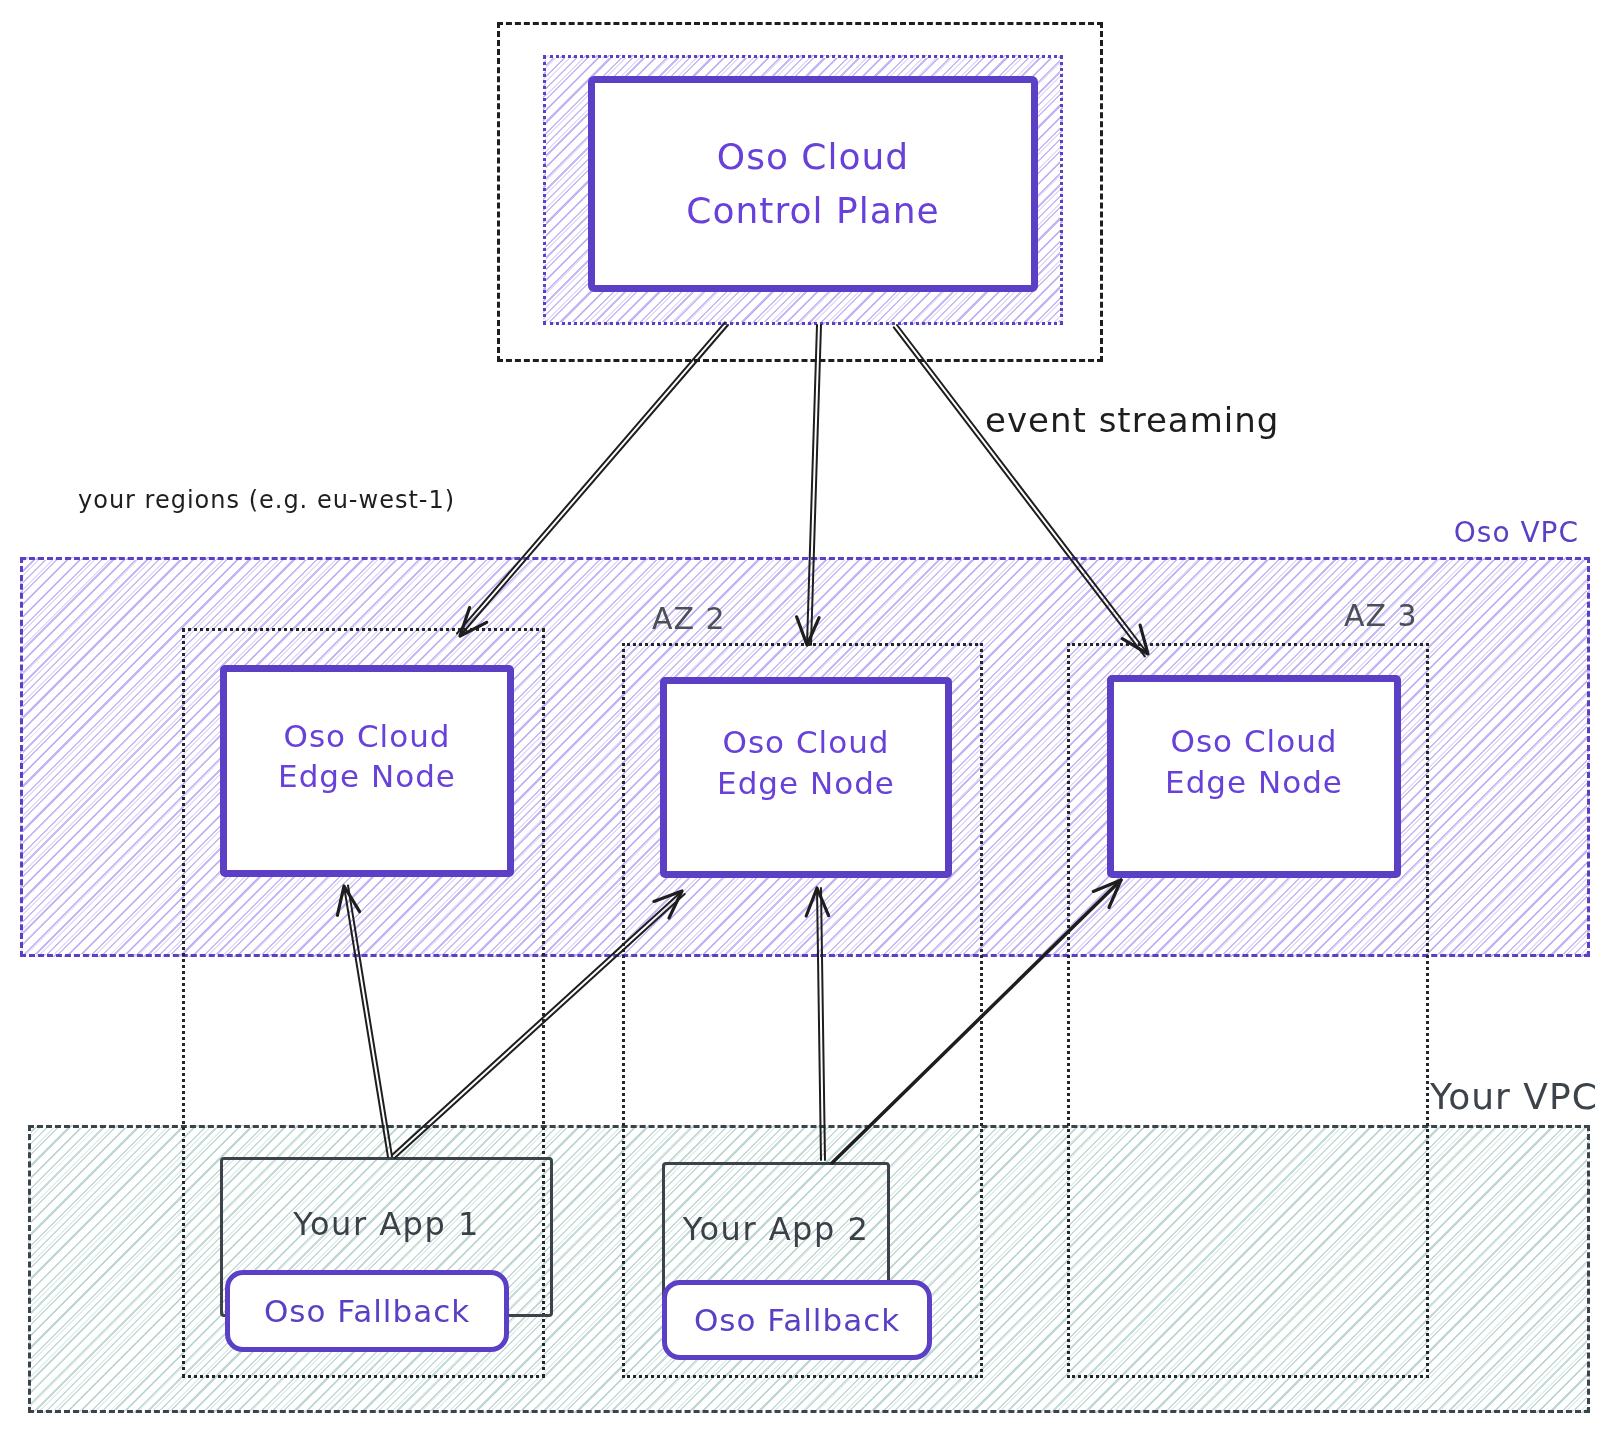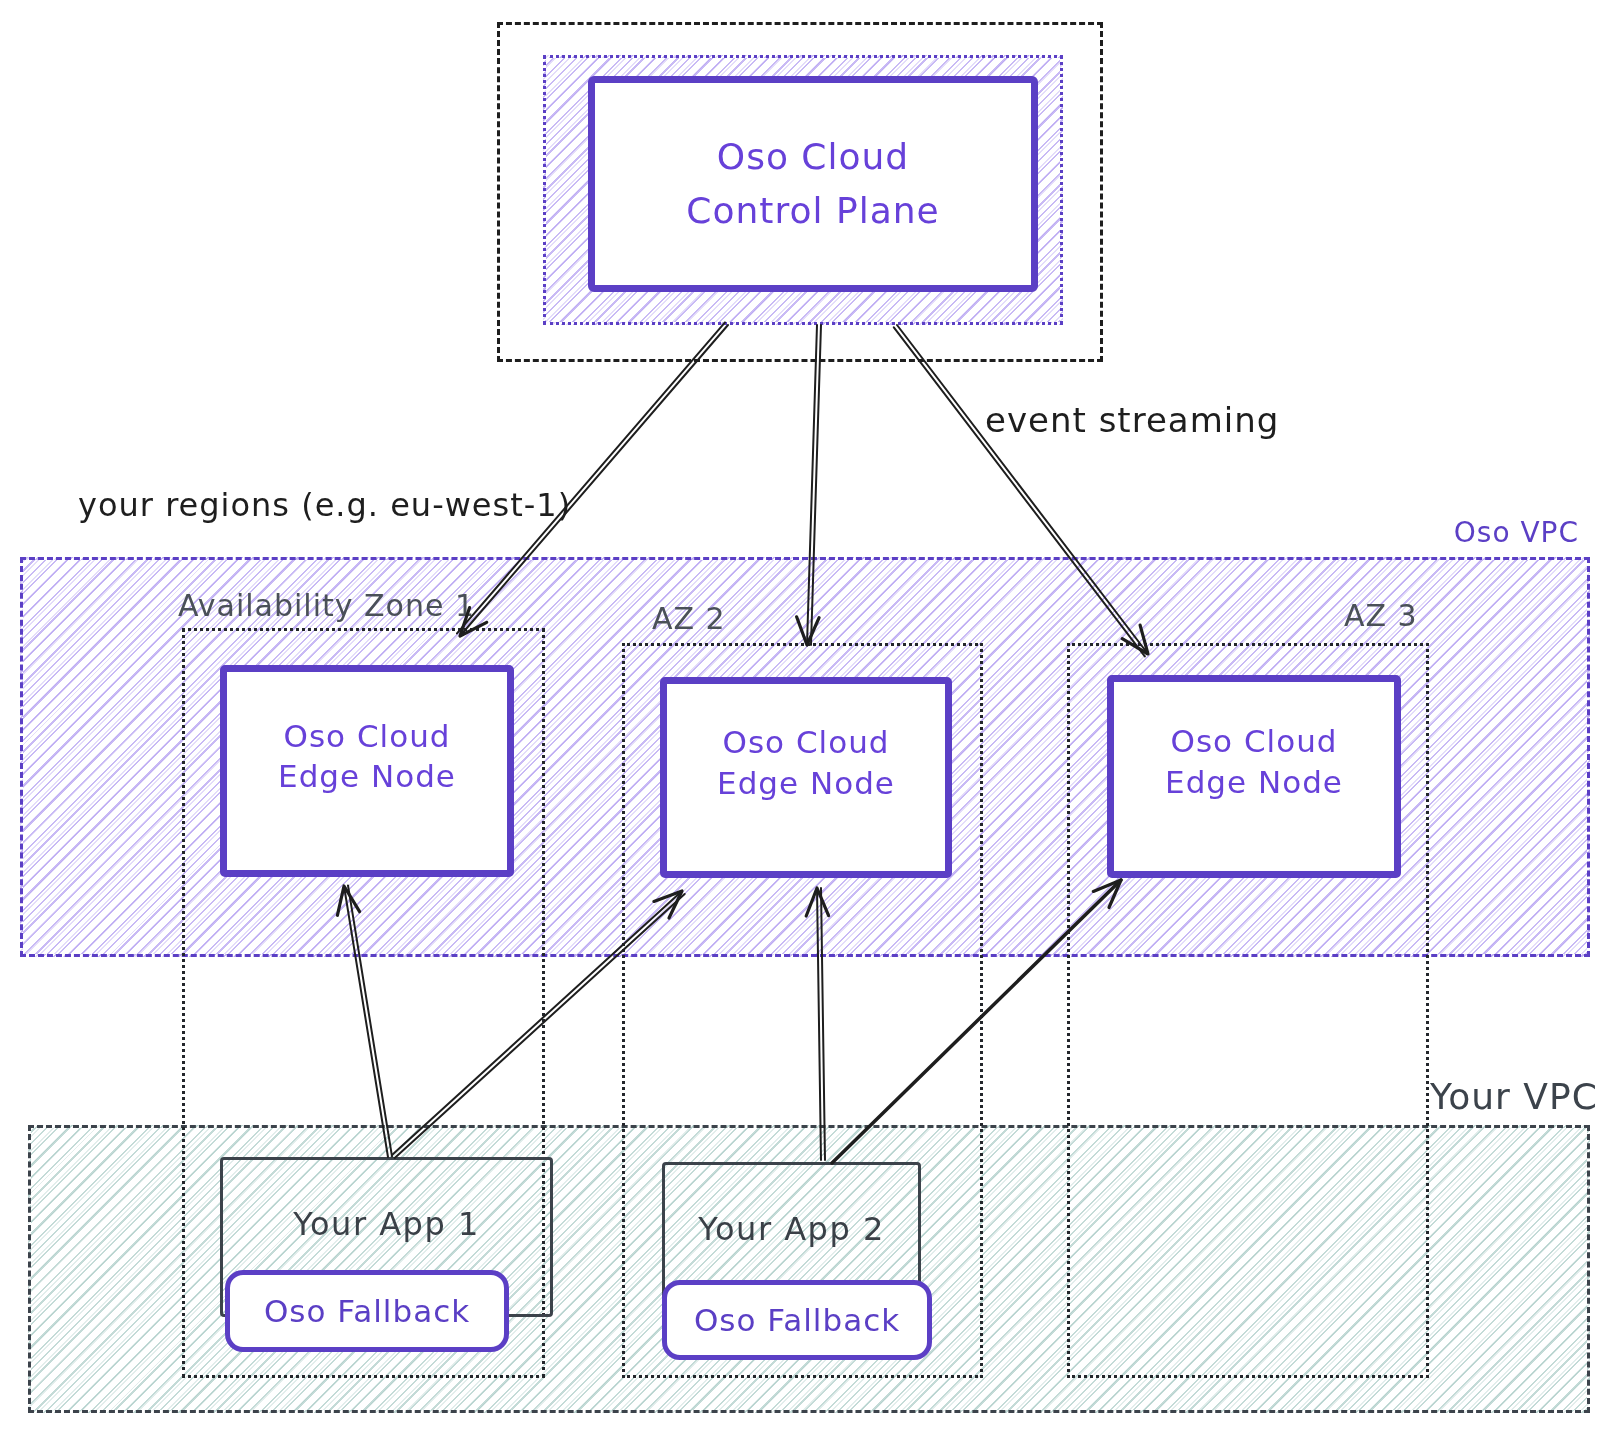--- a/index.html
+++ b/index.html
@@ -43,32 +43,32 @@
     display:flex;align-items:center;justify-content:center;text-align:center;padding-bottom:30px;
   }
   .node .t{font-size:31px;line-height:1.3;color:#6741d9;letter-spacing:1px;}
   .node1{left:220px;top:665px;width:294px;height:212px;}
   .node2{left:660px;top:677px;width:292px;height:201px;}
   .node3{left:1107px;top:675px;width:294px;height:203px;}
   
   .app{border:3px solid #3c434b;border-radius:4px;background:transparent;z-index:4;text-align:center;}
   .app .t{font-size:32px;color:#3a4047;letter-spacing:1.5px;}
   .app1{left:220px;top:1157px;width:333px;height:160px;padding-top:45px;}
-  .app2{left:662px;top:1162px;width:259px;height:158px;padding-top:45px;}
+  .app2{left:662px;top:1162px;width:228px;height:158px;padding-top:45px;}
   .fallback{
     background:#ffffff;border:5px solid #5b3fc5;border-radius:18px;z-index:5;
     display:flex;align-items:center;justify-content:center;
   }
   .fallback .t{font-size:31px;color:#5b3fc5;letter-spacing:1px;}
   .fb1{left:225px;top:1270px;width:284px;height:82px;}
   .fb2{left:662px;top:1280px;width:270px;height:80px;}
   
   .lbl{z-index:6;white-space:nowrap;}
   .lbl-event{left:985px;top:400px;font-size:34px;color:#1e1e1e;letter-spacing:1px;}
-  .lbl-regions{left:78px;top:486px;font-size:32px;color:#1e1e1e;letter-spacing:1px;}
+  .lbl-regions{left:78px;top:486px;font-size:24px;color:#1e1e1e;letter-spacing:1px;}
   .lbl-oso-vpc{left:1429px;top:516px;width:150px;text-align:right;font-size:28px;color:#5b3fc5;letter-spacing:1px;}
   .lbl-your-vpc{left:1430px;top:1076px;width:150px;text-align:right;font-size:36px;color:#3c434b;letter-spacing:1px;}
   .lbl-az{font-size:30px;color:#4a5058;letter-spacing:1px;}
   .lbl-az1{left:178px;top:588px;}
   .lbl-az2{left:652px;top:601px;}
   .lbl-az3{left:1344px;top:598px;}
   
   .arrows{left:0;top:0;z-index:7;pointer-events:none;}
 </style>
 </head>
@@ -78,21 +78,20 @@
 
   <div class="abs oso-vpc hatch-purple"></div>
   <div class="abs lbl lbl-oso-vpc">Oso VPC</div>
 
   <div class="abs your-vpc hatch-teal"></div>
   <div class="abs lbl lbl-your-vpc">Your VPC</div>
 
   <div class="abs az az1"></div>
   <div class="abs az az2"></div>
   <div class="abs az az3"></div>
-  <div class="abs lbl lbl-az lbl-az1">Availability Zone 1</div>
   <div class="abs lbl lbl-az lbl-az2">AZ 2</div>
   <div class="abs lbl lbl-az lbl-az3">AZ 3</div>
 
   <div class="abs cp-outer"></div>
   <div class="abs cp-hatch hatch-purple"></div>
   <div class="abs cp-box">
     <div class="t">
       <span style="display:block">Oso Cloud</span>
       <span style="display:block">Control Plane</span>
     </div>

